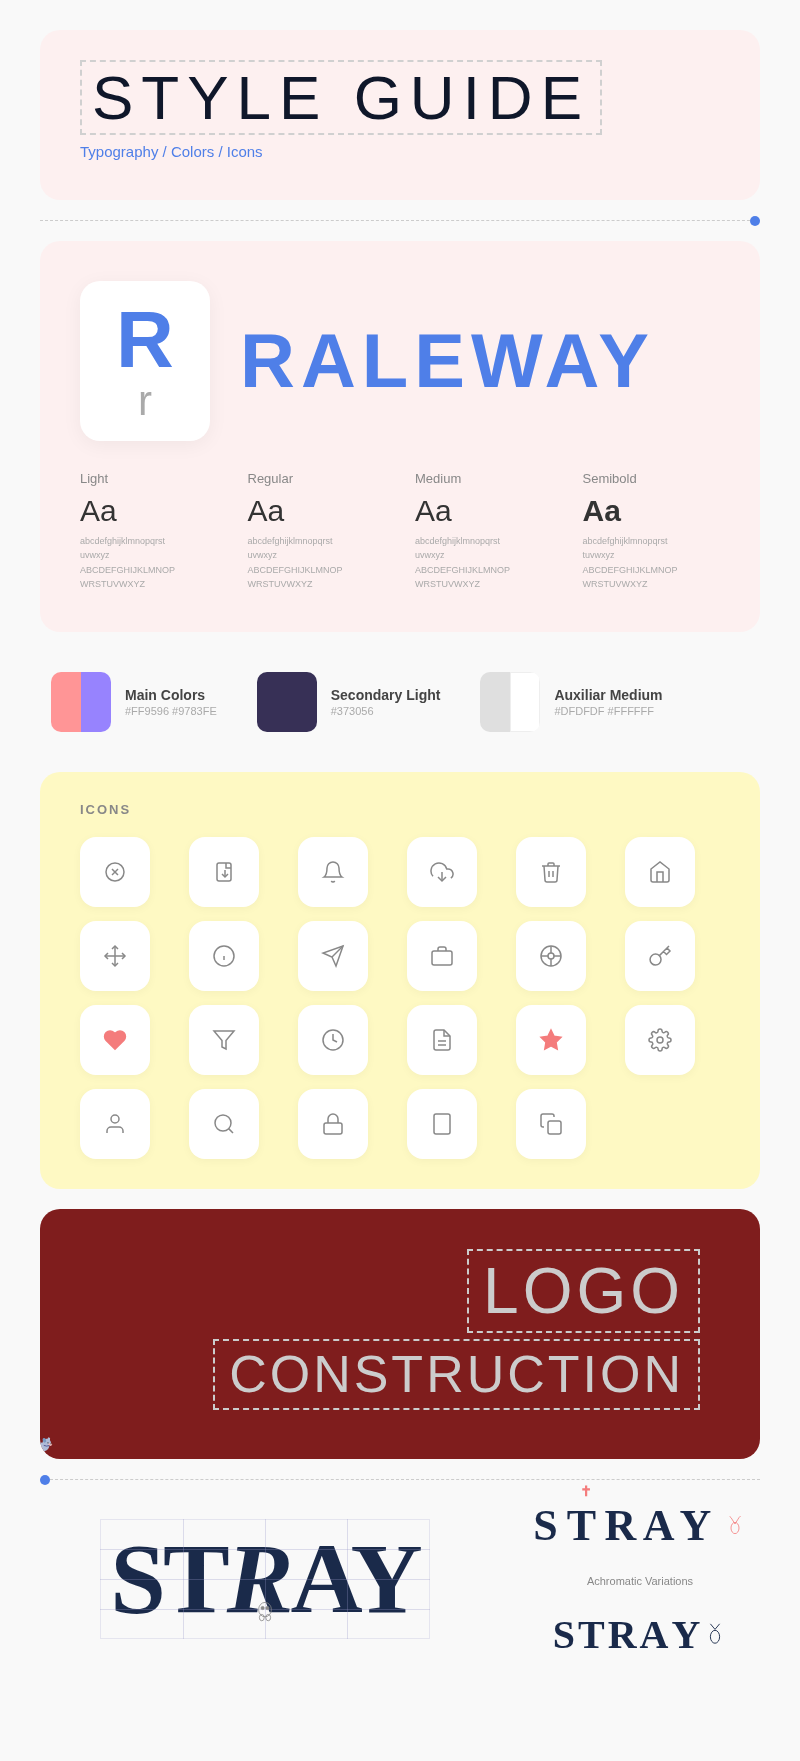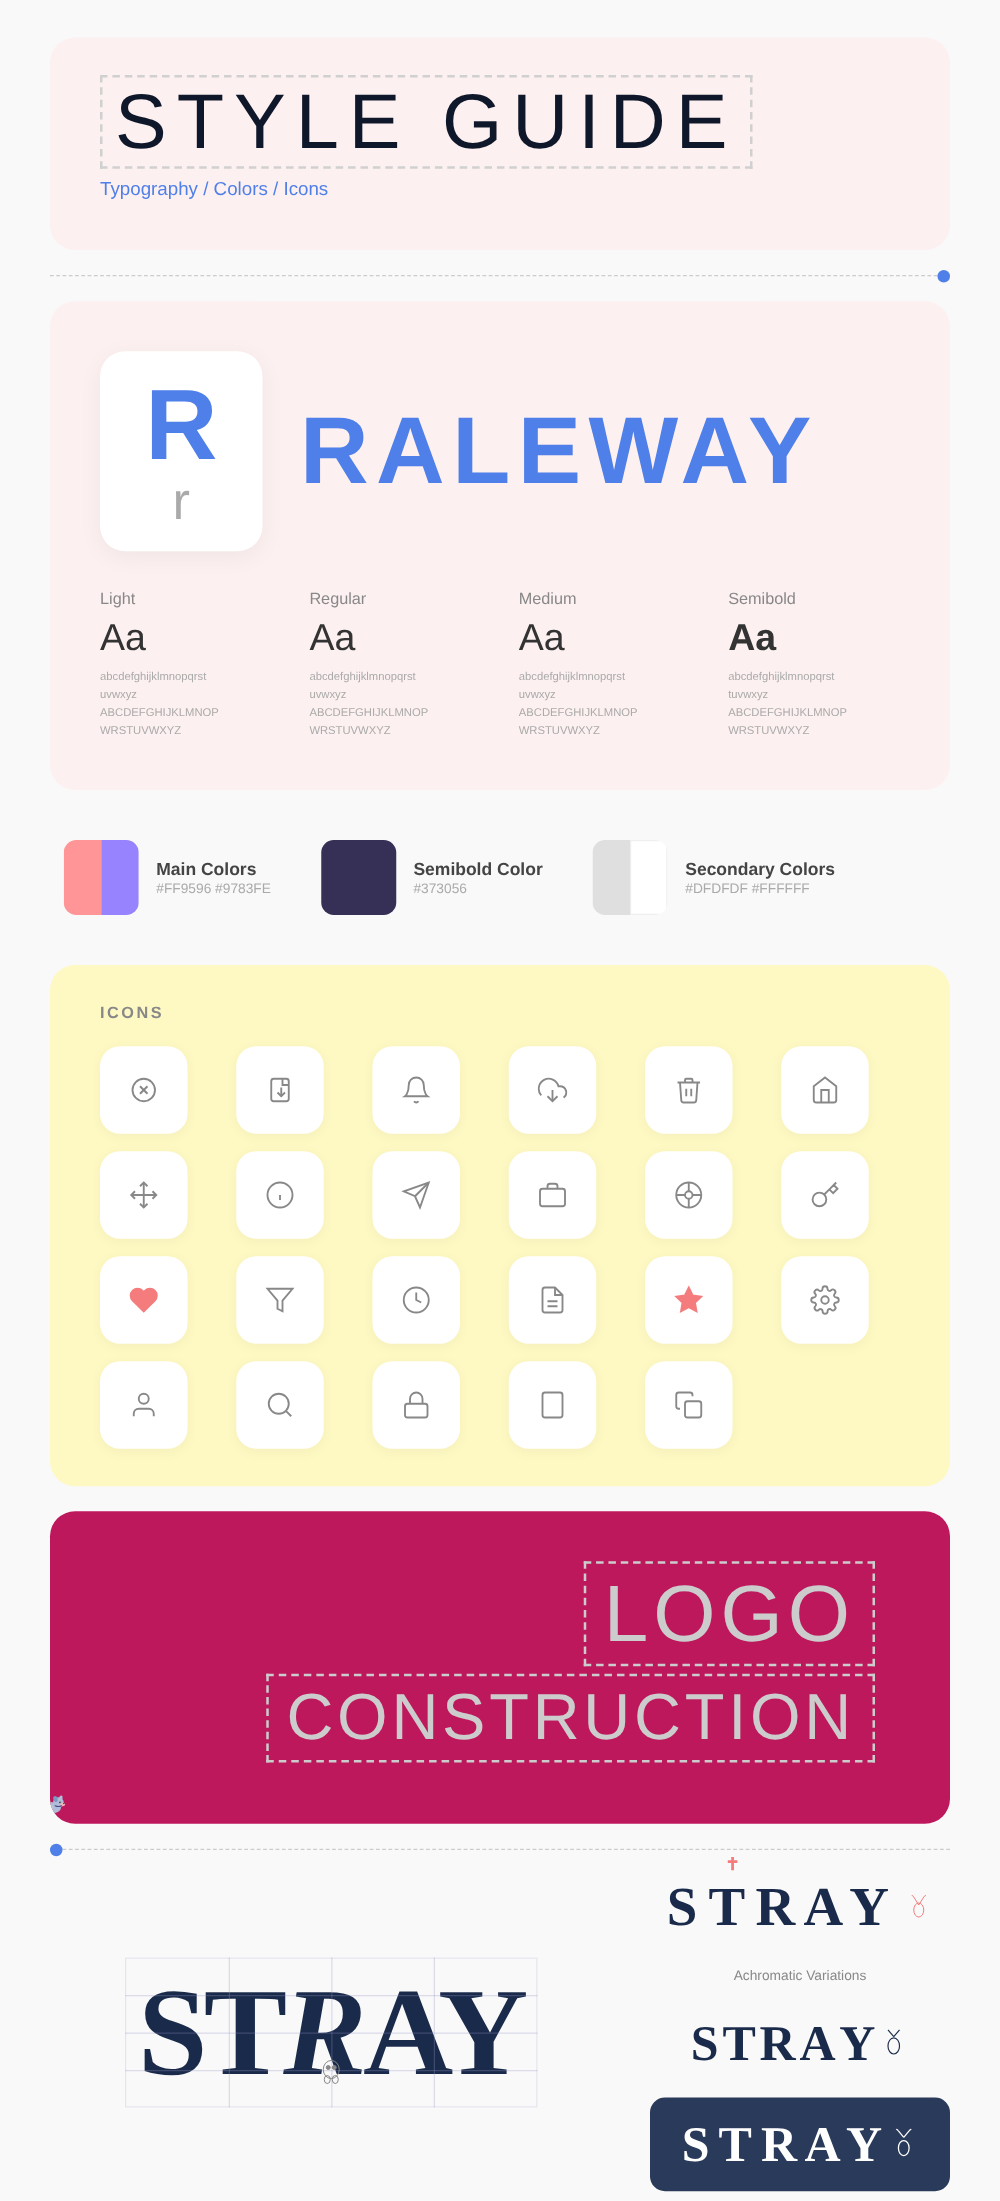--- a/index.html
+++ b/index.html
@@ -231,21 +231,21 @@
       font-size: 22px;
       color: #555;
       cursor: pointer;
     }
 
     .icon-btn.pink-icon { color: #f47c7c; }
     .icon-btn.star-icon { color: #f47c7c; }
 
     
     .section-logo-construction {
-      background: #be185d;
+      background: #7f1d1d;
       border-radius: 20px;
       margin: 0 40px 20px 40px;
       padding: 40px;
       position: relative;
       overflow: hidden;
       min-height: 250px;
     }
 
     .dog-illustration {
       position: absolute;
@@ -367,32 +367,32 @@
       </div>
       <div class="color-info">
         <div class="color-name">Main Colors</div>
         <div class="color-hex">#FF9596  #9783FE</div>
       </div>
     </div>
 
     <div class="color-item">
       <div class="color-swatch-single" style="background:#373056;"></div>
       <div class="color-info">
-        <div class="color-name">Semibold Color</div>
+        <div class="color-name">Secondary Light</div>
         <div class="color-hex">#373056</div>
       </div>
     </div>
 
     <div class="color-item">
       <div class="color-swatch-aux">
         <div class="color-half-left" style="background:#DFDFDF;"></div>
         <div class="color-half-right" style="background:#FFFFFF; border: 1px solid #eee;"></div>
       </div>
       <div class="color-info">
-        <div class="color-name">Secondary Colors</div>
+        <div class="color-name">Auxiliar Medium</div>
         <div class="color-hex">#DFDFDF  #FFFFFF</div>
       </div>
     </div>
   </div>
 </div>
 
 <div class="section-icons">
   <div class="icons-title">ICONS</div>
   <div class="icons-grid">
 
@@ -659,30 +659,14 @@
         <span>A</span>
         <span>Y</span>
         <svg width="16" height="26" viewBox="0 0 16 26" fill="none" stroke="#1a2a4a" stroke-width="1">
           <line x1="8" y1="8" x2="3" y2="2"></line>
           <line x1="8" y1="8" x2="13" y2="2"></line>
           <ellipse cx="8" cy="16" rx="5" ry="7"></ellipse>
         </svg>
       </div>
     </div>
 
-    <div style="background:#2a3a5a; border-radius:12px; padding:14px 20px; text-align:center; display:flex; align-items:center; justify-content:center; gap:6px;">
-      <div style="font-size:40px; font-weight:900; color:white; letter-spacing:-1px; font-family:serif; text-transform:uppercase;">
-        <span>S</span>
-        <span>t</span>
-        <span>R</span>
-        <span>A</span>
-        <span>Y</span>
-      </div>
-      <svg width="16" height="28" viewBox="0 0 16 28" fill="none" stroke="white" stroke-width="1.2">
-        <line x1="8" y1="8" x2="3" y2="2"></line>
-        <line x1="8" y1="8" x2="13" y2="2"></line>
-        <line x1="3" y1="2" x2="1" y2="0"></line>
-        <line x1="13" y1="2" x2="15" y2="0"></line>
-        <ellipse cx="8" cy="18" rx="5" ry="7"></ellipse>
-      </svg>
-    </div>
   </div>
 </div>
 
 </body></html>

